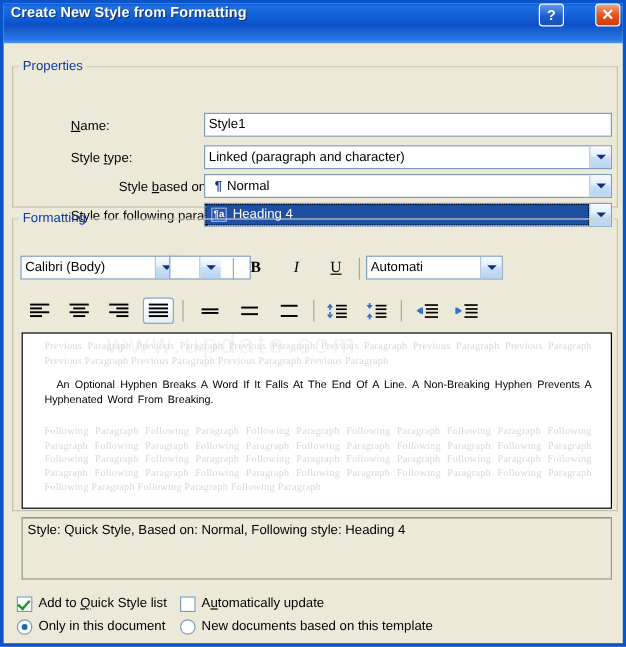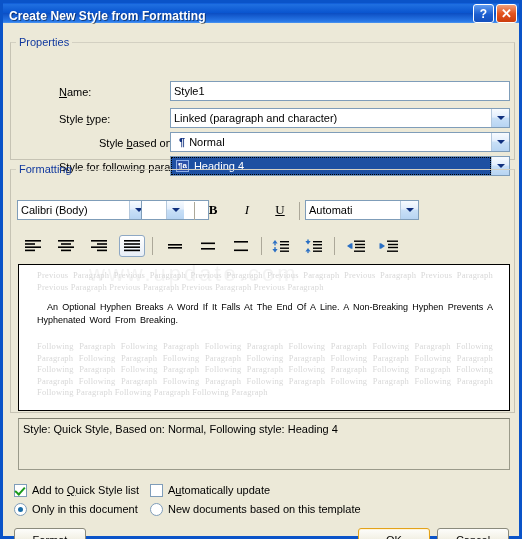--- a/index.html
+++ b/index.html
@@ -2,23 +2,23 @@
 <html><head>
 <meta charset="utf-8">
 <style>
   html,body{margin:0;padding:0;background:#fff;}
   body{width:522px;height:539px;overflow:hidden;
        font-family:"Liberation Sans",sans-serif;font-size:11px;color:#000;
        -webkit-font-smoothing:none;}
   .dialog{position:absolute;left:0;top:0;width:522px;height:539px;
           box-sizing:border-box;border:3px solid #0a53c8;background:#ece9d8;}
   
-  .titlebar{height:20px;box-sizing:border-box;display:flex;align-items:flex-end;
+  .titlebar{height:33px;box-sizing:border-box;display:flex;align-items:flex-start;
             background:linear-gradient(to bottom,#0c59d6 0%,#1f6fe0 8%,#0a55cf 48%,#0c4fc4 52%,#2a79e8 92%,#4e96f0 100%);
-            padding:0 2px 0 6px;}
+            padding:0 2px 0 6px;gap:24px;}
   .title-text{flex:1;color:#fff;font-weight:bold;font-size:12px;
               text-shadow:1px 1px 0 rgba(0,0,0,.45);letter-spacing:.1px;}
   .tbtn{width:21px;height:19px;margin-left:2px;box-sizing:border-box;
         border:1px solid #fff;border-radius:3px;color:#fff;font-weight:bold;
         font-size:12px;display:flex;align-items:center;justify-content:center;
         cursor:default;}
   .tbtn.help{background:linear-gradient(to bottom,#5f9bf0,#1c5ed0 55%,#1550bd);}
   .tbtn.close{background:linear-gradient(to bottom,#f2a07a,#e4541f 50%,#cc3d0d);font-size:13px;}
   
   .body{position:relative;padding:0;}

